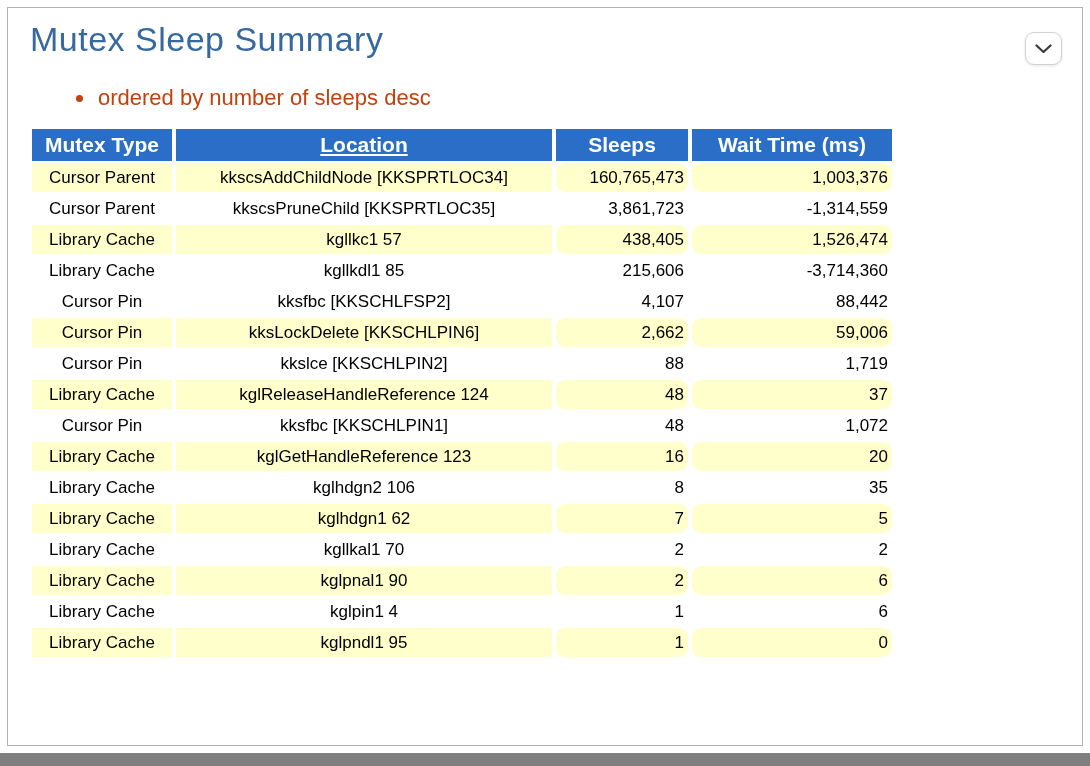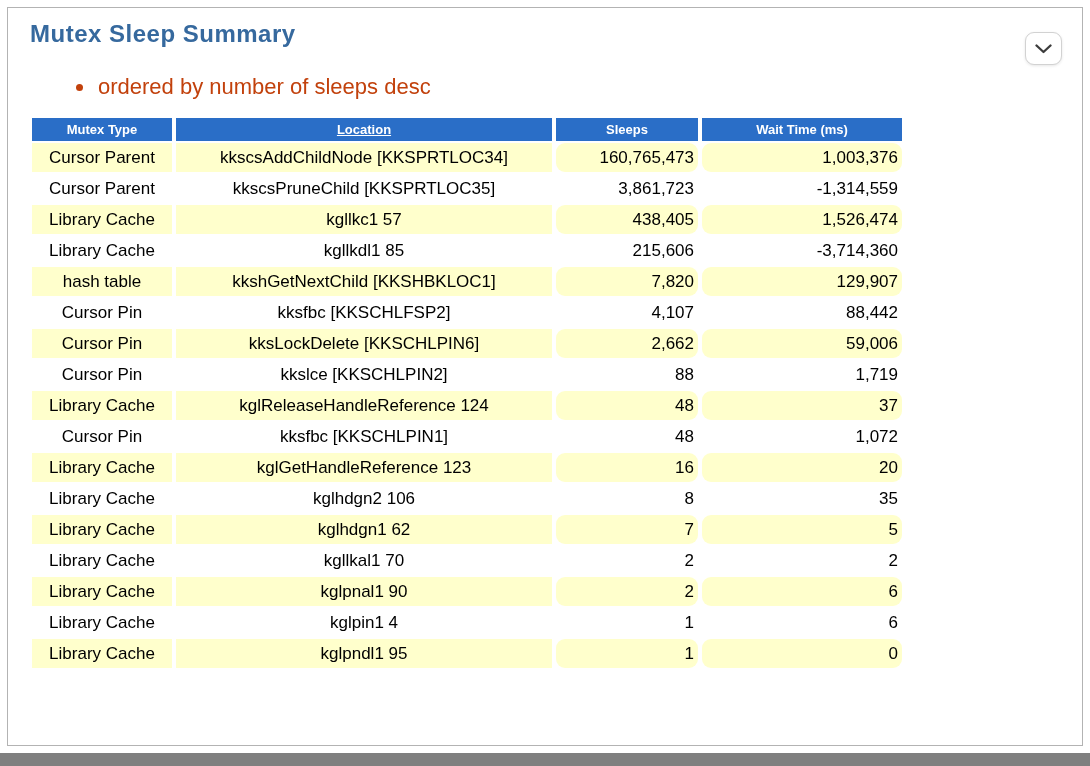--- a/index.html
+++ b/index.html
@@ -31,22 +31,22 @@
   .bottom-bar {
     position: absolute;
     left: 0;
     right: 0;
     bottom: 0;
     height: 13px;
     background: var(--bottom-bar);
   }
   .page-title {
     margin: 12px 0 0 22px;
-    font-size: 24px;
-    font-weight: bold;
+    font-size: 34px;
+    font-weight: normal;
     color: var(--title-color);
     letter-spacing: 0.5px;
   }
   .notes-list {
     margin: 26px 0 16px 0;
     padding-left: 88px;
   }
   .notes-list li {
     font-size: 22px;
     color: #c2410c;
@@ -70,39 +70,39 @@
   }
   table.data-table {
     margin-left: 20px;
     border-collapse: separate;
     border-spacing: 4px 2px;
   }
   table.data-table th {
     background: var(--header-bg);
     color: #ffffff;
     font-weight: bold;
-    font-size: 13px;
+    font-size: 21px;
     padding: 4px 8px;
     text-align: center;
     white-space: nowrap;
   }
   table.data-table td {
     font-size: 17px;
     color: #000;
     padding: 4.5px 4px;
     white-space: nowrap;
   }
   table.data-table tr.odd td {
     background: var(--row-alt-bg);
   }
   td.txt { text-align: center; }
   td.num { text-align: right; padding-right: 7px; border-radius: 9px; }
   th.col-mutex-type  { width: 140px; }
   th.col-location    { width: 376px; text-decoration: underline; }
-  th.col-sleeps      { width: 142px; }
+  th.col-sleeps      { width: 132px; }
   th.col-wait-time   { width: 200px; }
 </style>
 </head>
 <body>
 
 <div class="page-frame">
 
   <h1 class="page-title">Mutex Sleep Summary</h1>
 
   <button class="collapse-btn">
@@ -144,26 +144,20 @@
           <td class="txt">kgllkc1 57</td>
           <td class="num">438,405</td>
           <td class="num">1,526,474</td>
         </tr>
         <tr class="even">
           <td class="txt">Library Cache</td>
           <td class="txt">kgllkdl1 85</td>
           <td class="num">215,606</td>
           <td class="num">-3,714,360</td>
         </tr>
-        <tr class="odd">
-          <td class="txt">hash table</td>
-          <td class="txt">kkshGetNextChild [KKSHBKLOC1]</td>
-          <td class="num">7,820</td>
-          <td class="num">129,907</td>
-        </tr>
         <tr class="even">
           <td class="txt">Cursor Pin</td>
           <td class="txt">kksfbc [KKSCHLFSP2]</td>
           <td class="num">4,107</td>
           <td class="num">88,442</td>
         </tr>
         <tr class="odd">
           <td class="txt">Cursor Pin</td>
           <td class="txt">kksLockDelete [KKSCHLPIN6]</td>
           <td class="num">2,662</td>

